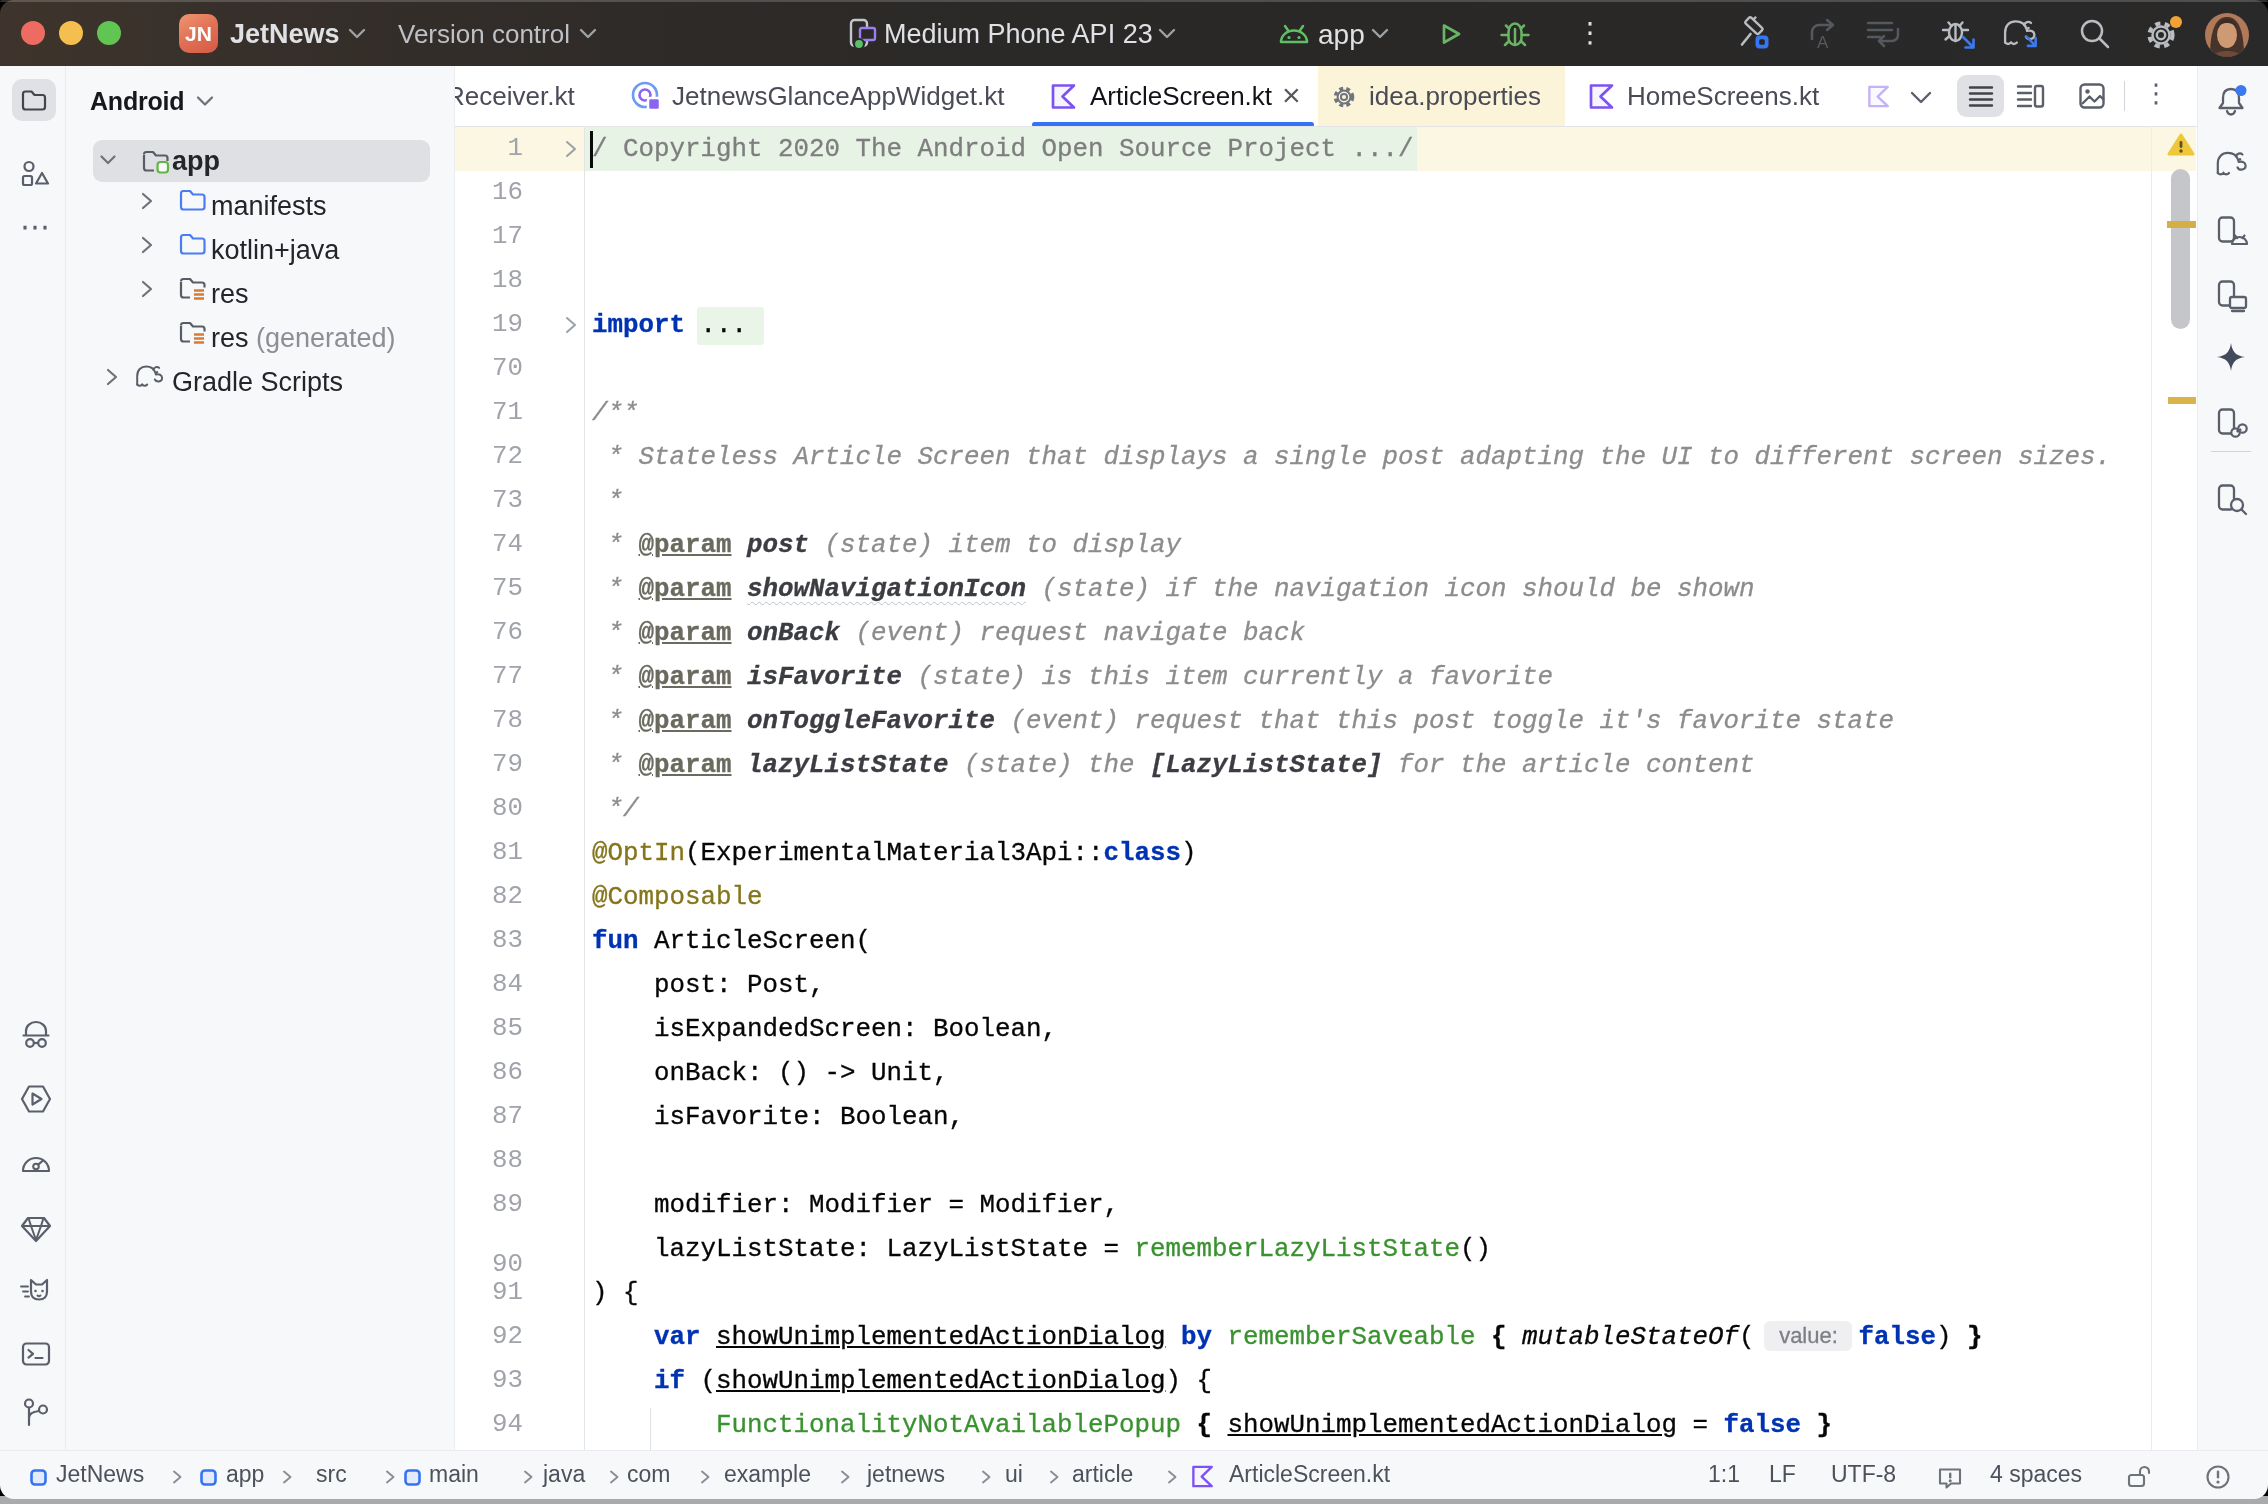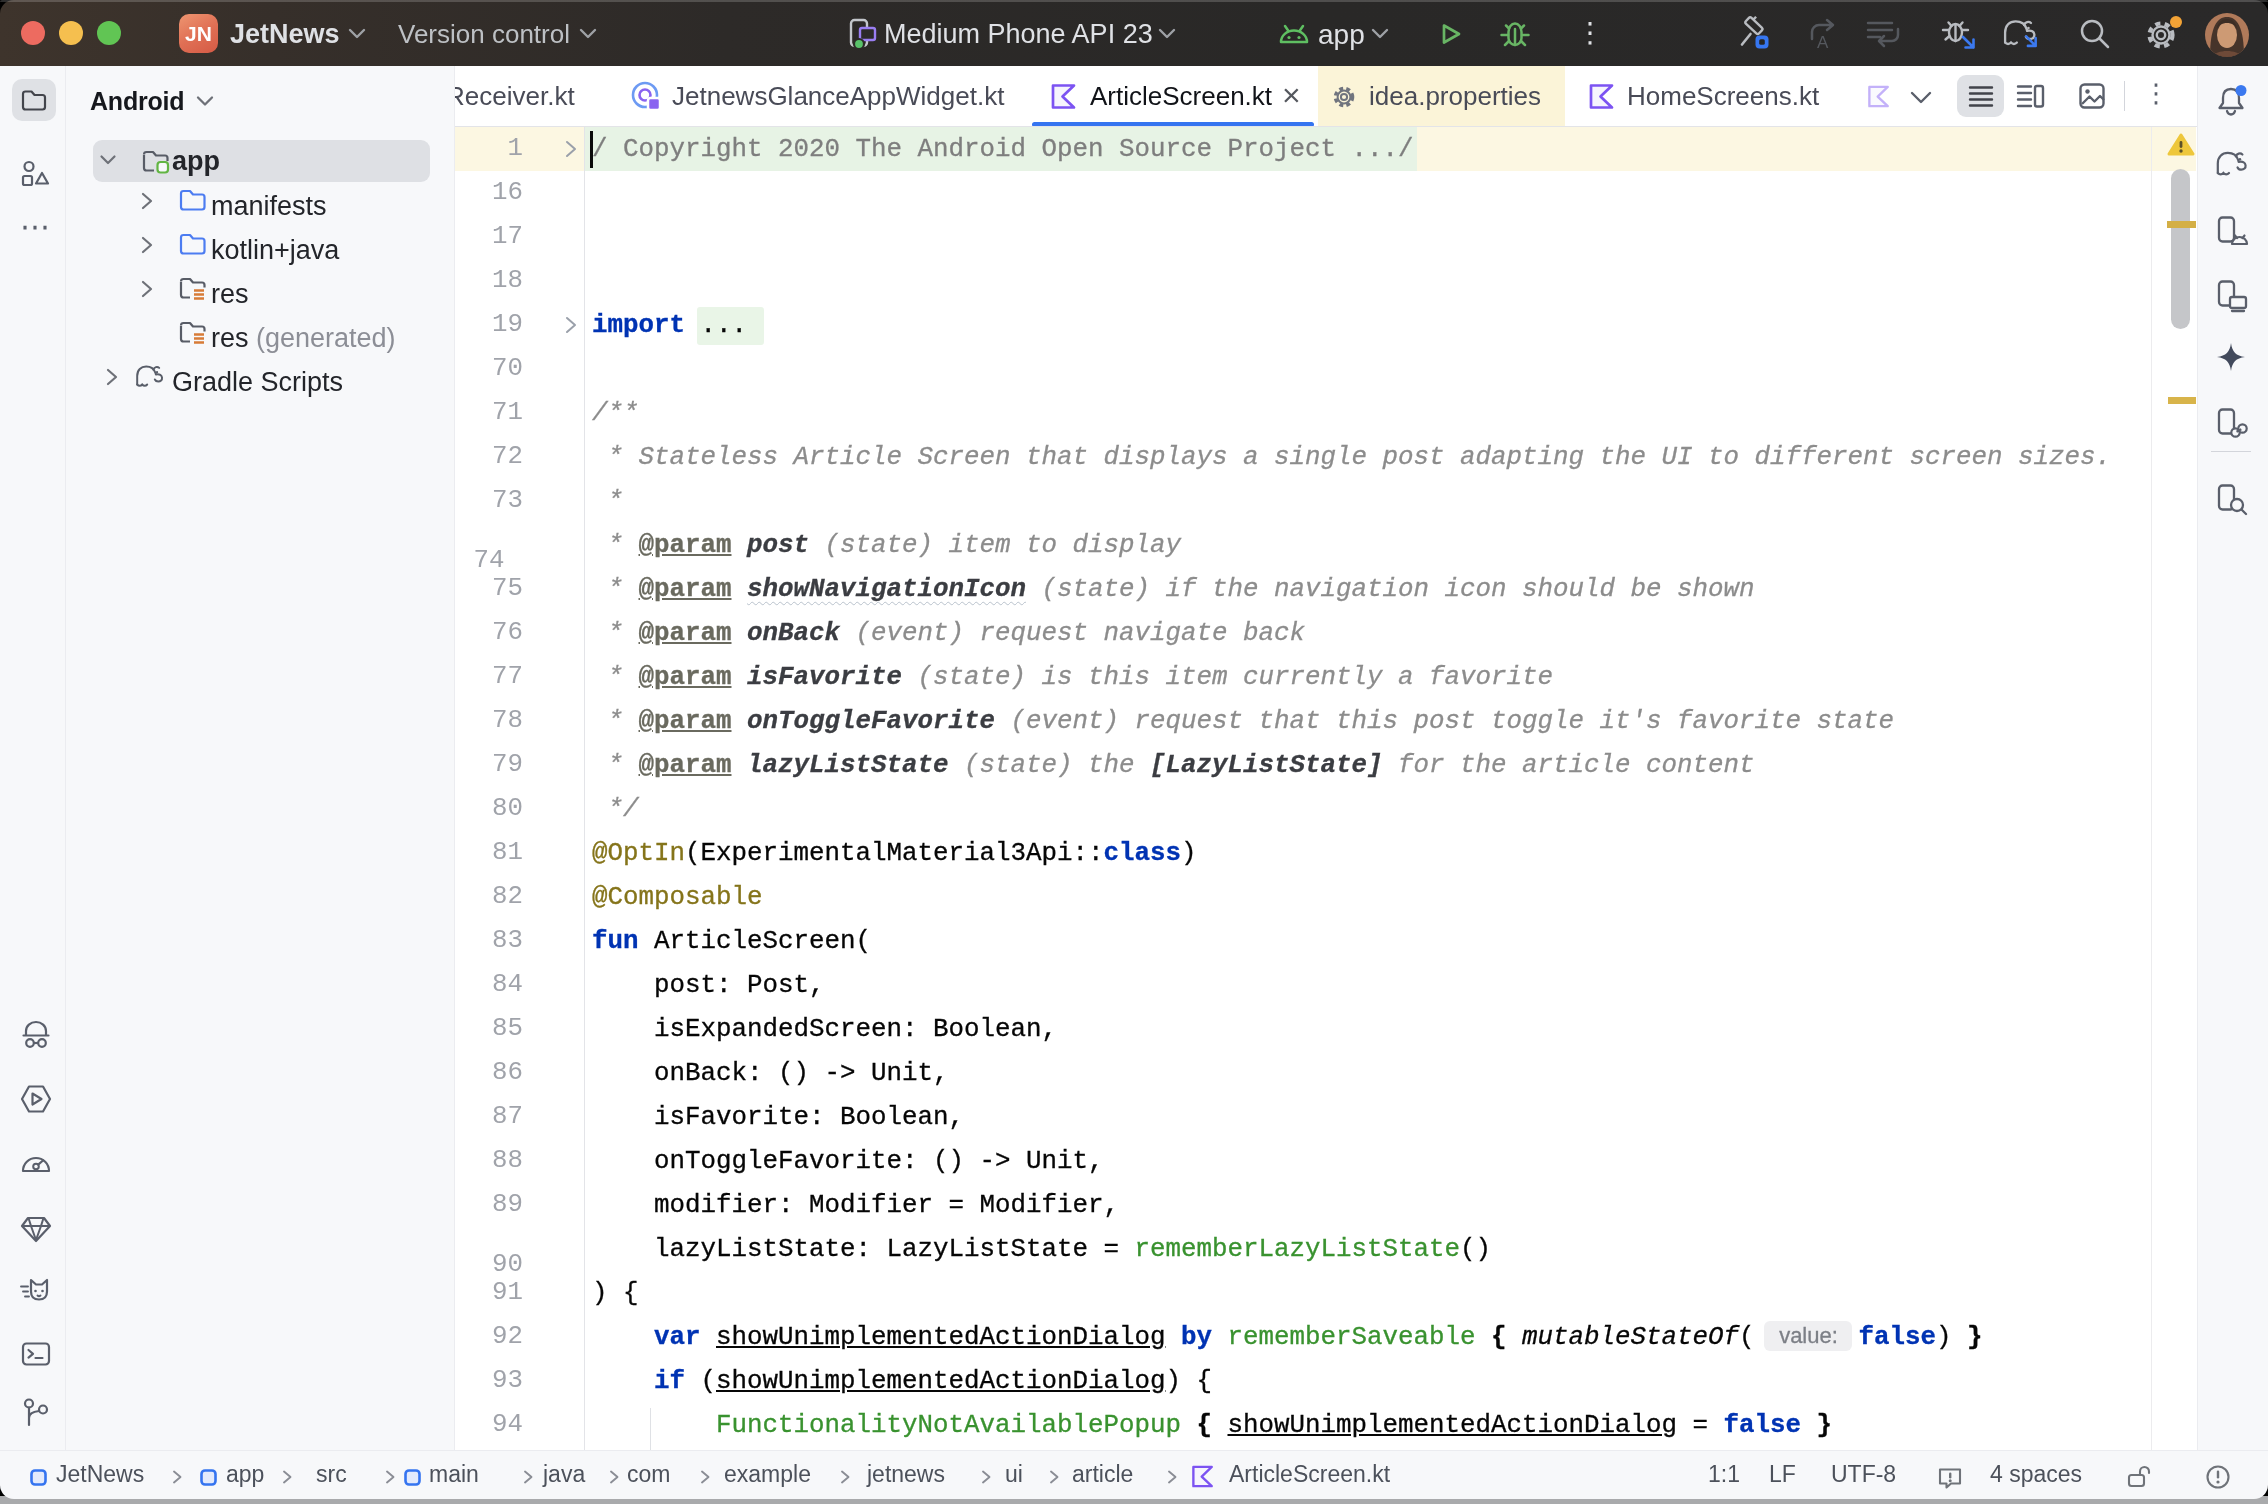--- a/index.html
+++ b/index.html
@@ -327,21 +327,21 @@
 
   <div class="ln" style="top:0;">1</div>
   <div class="ln" style="top:44px;">16</div>
   <div class="ln" style="top:88px;">17</div>
   <div class="ln" style="top:132px;">18</div>
   <div class="ln" style="top:176px;">19</div>
   <div class="ln" style="top:220px;">70</div>
   <div class="ln" style="top:264px;">71</div>
   <div class="ln" style="top:308px;">72</div>
   <div class="ln" style="top:352px;">73</div>
-  <div class="ln" style="top:412px;text-align:center;">74</div>
+  <div class="ln" style="top:396px;">74</div>
   <div class="ln" style="top:440px;">75</div>
   <div class="ln" style="top:484px;">76</div>
   <div class="ln" style="top:528px;">77</div>
   <div class="ln" style="top:572px;">78</div>
   <div class="ln" style="top:616px;">79</div>
   <div class="ln" style="top:660px;">80</div>
   <div class="ln" style="top:704px;">81</div>
   <div class="ln" style="top:748px;">82</div>
   <div class="ln" style="top:792px;">83</div>
   <div class="ln" style="top:836px;">84</div>
@@ -368,21 +368,20 @@
   <div class="cl" style="top:572px;"><span class="cm"> * <span class="tag">@param</span> <span class="pn">onToggleFavorite</span> (event) request that this post toggle it's favorite state</span></div>
   <div class="cl" style="top:616px;"><span class="cm"> * <span class="tag">@param</span> <span class="pn">lazyListState</span> (state) the <span class="pn">[LazyListState]</span> for the article content</span></div>
   <div class="cl" style="top:660px;"><span class="cm"> */</span></div>
   <div class="cl" style="top:704px;"><span class="ann">@OptIn</span>(ExperimentalMaterial3Api::<span class="k">class</span>)</div>
   <div class="cl" style="top:748px;"><span class="ann">@Composable</span></div>
   <div class="cl" style="top:792px;text-align:right;"><span class="k">fun</span> ArticleScreen(</div>
   <div class="cl" style="top:836px;">    post: Post,</div>
   <div class="cl" style="top:880px;">    isExpandedScreen: Boolean,</div>
   <div class="cl" style="top:924px;">    onBack: () -&gt; Unit,</div>
   <div class="cl" style="top:968px;">    isFavorite: Boolean,</div>
-  <div class="cl" style="top:1012px;">    onToggleFavorite: () -&gt; Unit,</div>
   <div class="cl" style="top:1056px;">    modifier: Modifier = Modifier,</div>
   <div class="cl" style="top:1100px;">    lazyListState: LazyListState = <span class="g">rememberLazyListState</span>()</div>
   <div class="cl" style="top:1144px;">) {</div>
   <div class="cl" style="top:1188px;">    <span class="k">var</span> <span class="u">showUnimplementedActionDialog</span> <span class="k">by</span> <span class="g">rememberSaveable</span> <span class="b">{</span> <span class="it">mutableStateOf</span>(<span class="hint">value:</span><span class="k">false</span>) <span class="b">}</span></div>
   <div class="cl" style="top:1232px;">    <span class="k">if</span> (<span class="u">showUnimplementedActionDialog</span>) {</div>
   <div class="cl" style="top:1276px;">        <span class="g">FunctionalityNotAvailablePopup</span> <span class="b">{</span> <span class="u">showUnimplementedActionDialog</span> = <span class="k">false</span> <span class="b">}</span></div>
 
   <div class="abs" style="left:1712px;top:6px;width:28px;height:24px;">
     <svg width="28" height="24" viewBox="0 0 28 24">
         <path d="M14 2 L26 21 H2 Z" fill="#eec73b" stroke="#eec73b" stroke-width="3" stroke-linejoin="round"></path>

